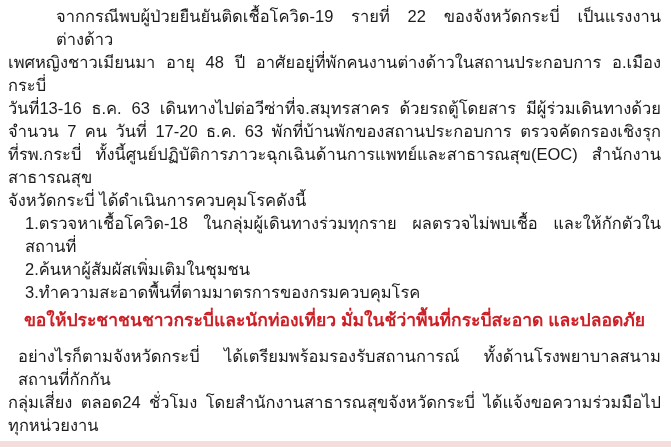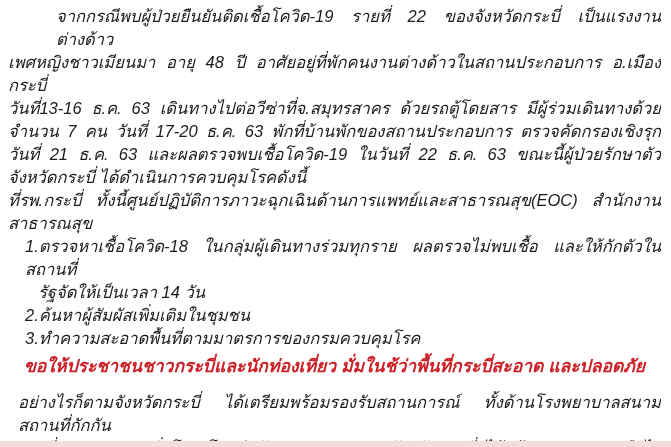--- a/index.html
+++ b/index.html
@@ -1,21 +1,21 @@
 <!DOCTYPE html>
 <html lang="th" style="--background: #ffffff; --text: #1b1b1b; --accent-red: #cd2026; --footer-band: #f3dedb;"><head>
 <meta charset="utf-8">
 <style>
   :root {
     --background: #ffffff;
     --text: #1b1b1b;
     --accent-red: #cd2026;
     --footer-band: #f3dedb;
   }
-  * { margin: 0; padding: 0; box-sizing: border-box; font-style: italic; }
+  * { margin: 0; padding: 0; box-sizing: border-box; }
   html, body { background: var(--background); }
   body {
     width: 671px;
     height: 447px;
     position: relative;
     overflow: hidden;
     font-family: "Liberation Sans", "DejaVu Sans", sans-serif;
     color: var(--text);
   }
   .doc {
@@ -64,28 +64,26 @@
 </head>
 <body>
 
 <div class="doc">
 
   <div>
     <div class="line j indent-first">จากกรณีพบผู้ป่วยยืนยันติดเชื้อโควิด-19 รายที่ 22 ของจังหวัดกระบี่ เป็นแรงงานต่างด้าว</div>
     <div class="line j">เพศหญิงชาวเมียนมา อายุ 48 ปี อาศัยอยู่ที่พักคนงานต่างด้าวในสถานประกอบการ อ.เมืองกระบี่</div>
     <div class="line j">วันที่13-16 ธ.ค. 63 เดินทางไปต่อวีซ่าที่จ.สมุทรสาคร ด้วยรถตู้โดยสาร มีผู้ร่วมเดินทางด้วย</div>
     <div class="line j">จำนวน 7 คน วันที่ 17-20 ธ.ค. 63 พักที่บ้านพักของสถานประกอบการ ตรวจคัดกรองเชิงรุก</div>
-    <div class="line j">วันที่ 21 ธ.ค. 63 และผลตรวจพบเชื้อโควิด-19 ในวันที่ 22 ธ.ค. 63 ขณะนี้ผู้ป่วยรักษาตัว</div>
+    <div class="line j">ที่รพ.กระบี่ ทั้งนี้ศูนย์ปฏิบัติการภาวะฉุกเฉินด้านการแพทย์และสาธารณสุข(EOC) สำนักงานสาธารณสุข</div>
     <div class="line">จังหวัดกระบี่ ได้ดำเนินการควบคุมโรคดังนี้</div>
-    <div class="line j">ที่รพ.กระบี่ ทั้งนี้ศูนย์ปฏิบัติการภาวะฉุกเฉินด้านการแพทย์และสาธารณสุข(EOC) สำนักงานสาธารณสุข</div>
   </div>
 
   <div>
     <div class="line j li-line">1.ตรวจหาเชื้อโควิด-18 ในกลุ่มผู้เดินทางร่วมทุกราย ผลตรวจไม่พบเชื้อ และให้กักตัวในสถานที่</div>
-    <div class="line li-wrap">รัฐจัดให้เป็นเวลา 14 วัน</div>
     <div class="line li-line">2.ค้นหาผู้สัมผัสเพิ่มเติมในชุมชน</div>
     <div class="line li-line">3.ทำความสะอาดพื้นที่ตามมาตรการของกรมควบคุมโรค</div>
   </div>
 
   <div class="banner">ขอให้ประชาชนชาวกระบี่และนักท่องเที่ยว มั่มในช้ว่าพื้นที่กระบี่สะอาด และปลอดภัย</div>
 
   <div class="spacer"></div>
 
   <div>
     <div class="line j p2-first">อย่างไรก็ตามจังหวัดกระบี่ ได้เตรียมพร้อมรองรับสถานการณ์ ทั้งด้านโรงพยาบาลสนาม สถานที่กักกัน</div>

